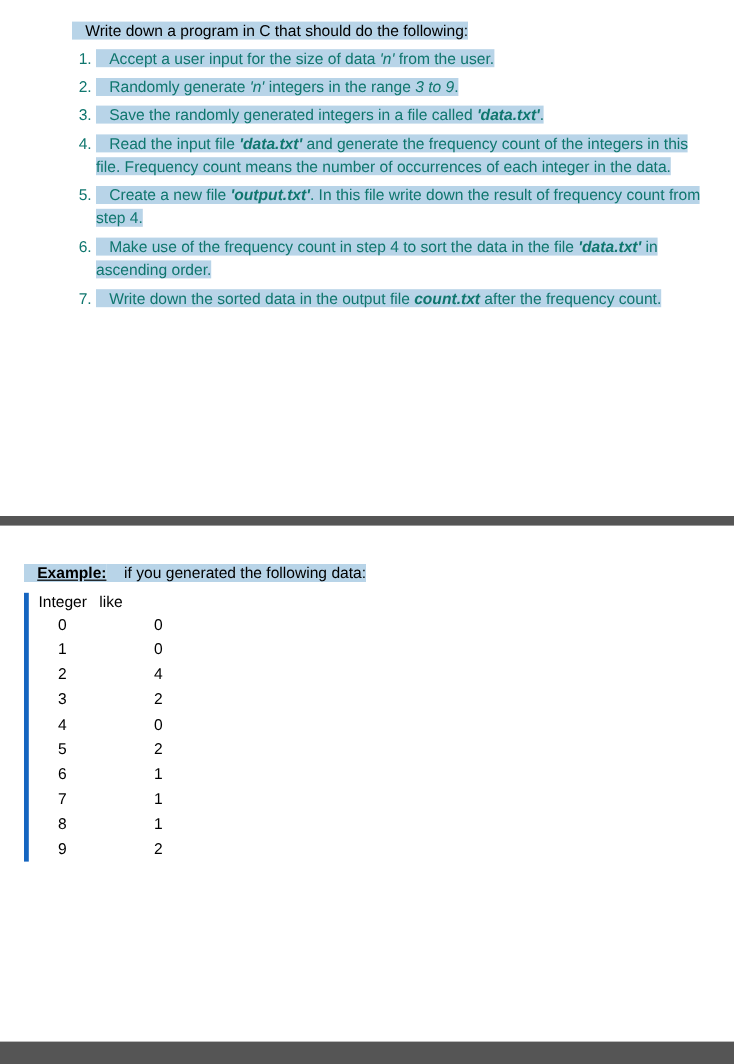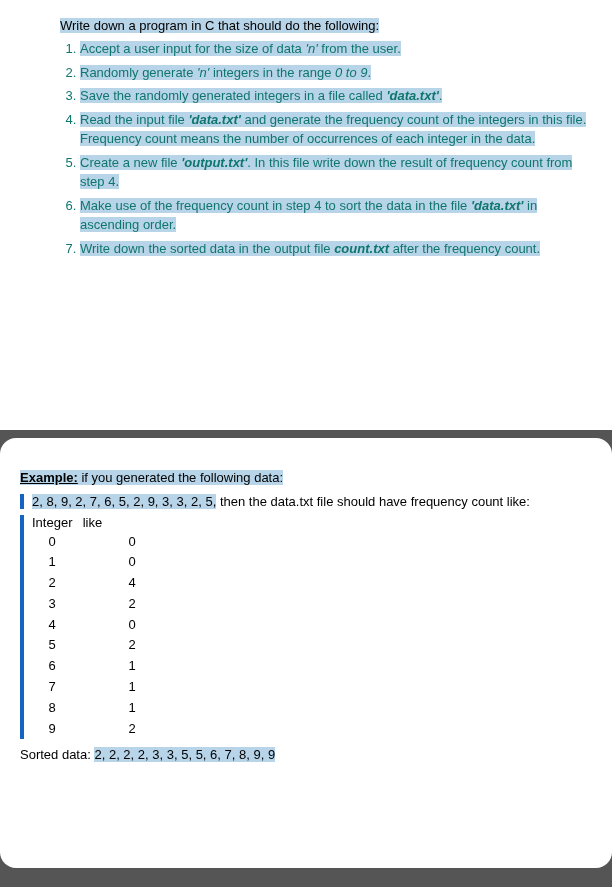--- a/index.html
+++ b/index.html
@@ -15,21 +15,20 @@
       background: white;
       padding: 18px 20px 20px 20px;
       min-height: 430px;
     }
 
     .bottom-section {
       background: white;
       margin-top: 8px;
       padding: 20px 20px 20px 20px;
       min-height: 430px;
-      border-radius: 16px;
     }
 
     .question-intro {
       font-size: 13px;
       color: #000;
       margin-bottom: 6px;
       margin-left: 40px;
     }
 
     ol {
@@ -40,20 +39,21 @@
 
     ol li {
       font-size: 13px;
       color: #0f766e;
       margin-bottom: 4px;
       line-height: 1.5;
     }
 
     .highlight {
       background-color: #b8d4e8;
+      padding-left: 11px;
     }
 
     .italic-file {
       font-style: italic;
       font-weight: bold;
     }
 
     .bold-italic {
       font-style: italic;
       font-weight: bold;
@@ -117,21 +117,21 @@
 
 <div class="top-section">
   <p class="question-intro">
     <span class="highlight">Write down a program in C that should do the following:</span>
   </p>
   <ol>
     <li>
       <span class="highlight">Accept a user input for the size of data <em>'n'</em> from the user.</span>
     </li>
     <li>
-      <span class="highlight">Randomly generate <em>'n'</em> integers in the range <em>0 to 9</em>.</span>
+      <span class="highlight">Randomly generate <em>'n'</em> integers in the range <em>3 to 9</em>.</span>
     </li>
     <li>
       <span class="highlight">Save the randomly generated integers in a file called <span class="italic-file">'data.txt'</span>.</span>
     </li>
     <li>
       <span class="highlight">Read the input file <span class="italic-file">'data.txt'</span> and generate the frequency count of the integers in this file. Frequency count means the number of occurrences of each integer in the data.</span>
     </li>
     <li>
       <span class="highlight">Create a new file <span class="italic-file">'output.txt'</span>. In this file write down the result of frequency count from step 4.</span>
     </li>
@@ -143,26 +143,20 @@
     </li>
   </ol>
 </div>
 
 <div class="bottom-section">
   <div class="example-section">
     <p class="example-line">
       <span class="example-label highlight">Example:</span><span class="highlight"> if you generated the following data:</span>
     </p>
 
-    <div class="data-line">
-      <div class="blue-bar"></div>
-      <span>
-        <span class="highlight">2, 8, 9, 2, 7, 6, 5, 2, 9, 3, 3, 2, 5,</span> then the data.txt file should have frequency count like:
-      </span>
-    </div>
 
     <div style="display:flex; align-items:stretch; margin-bottom:8px;">
       <div class="blue-bar"></div>
       <div>
         <div class="freq-header">
           <span class="freq-col">Integer</span>
           <span class="freq-col">like</span>
         </div>
         <div class="freq-row">
           <span class="freq-col">0</span>
@@ -200,17 +194,14 @@
           <span class="freq-col">8</span>
           <span class="freq-col">1</span>
         </div>
         <div class="freq-row">
           <span class="freq-col">9</span>
           <span class="freq-col">2</span>
         </div>
       </div>
     </div>
 
-    <p class="sorted-data">
-      <span>Sorted data: </span><span class="highlight">2, 2, 2, 2, 3, 3, 5, 5, 6, 7, 8, 9, 9</span>
-    </p>
   </div>
 </div>
 
 </body></html>

